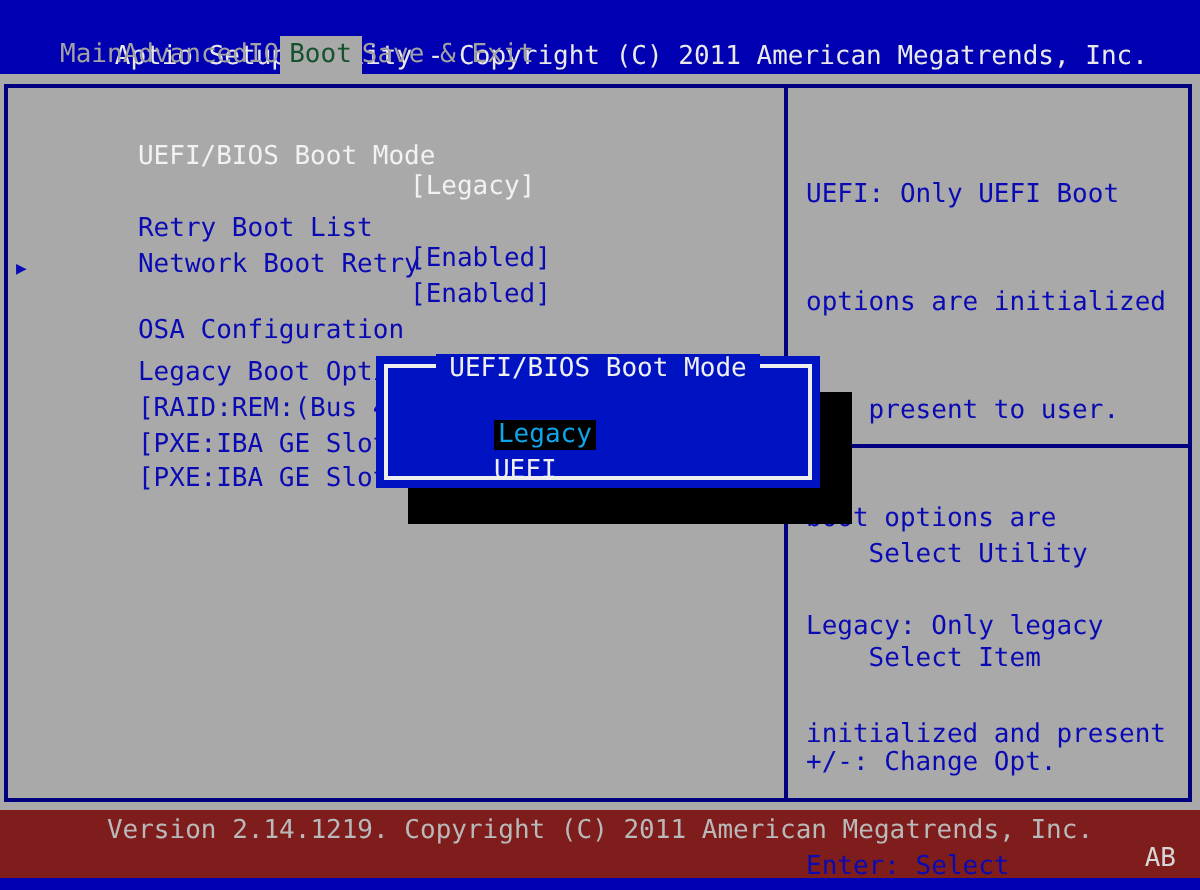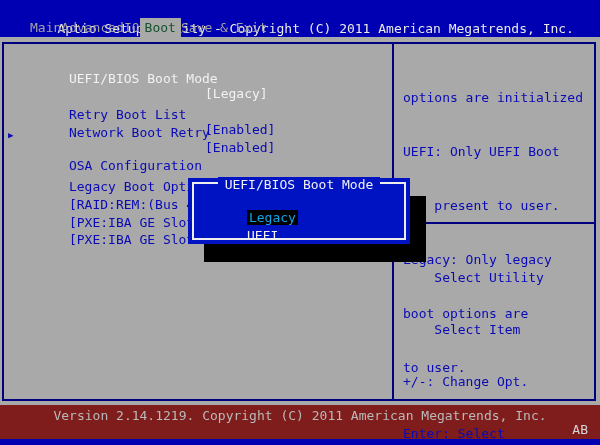--- a/index.html
+++ b/index.html
@@ -117,25 +117,26 @@
       <span>[RAID:REM:(Bus 40 Dev</span>
     </div>
     <div class="row" style="top:163px; left:22px;">
       <span>[PXE:IBA GE Slot 2000</span>
     </div>
     <div class="row" style="top:180px; left:22px;">
       <span>[PXE:IBA GE Slot 2001</span>
     </div>
 
     <div class="help">
+      <div>UEFI: Only UEFI Boot</div>
       <div>options are initialized</div>
-      <div>UEFI: Only UEFI Boot</div>
       <div>and present to user.</div>
+      <div>boot options are</div>
       <div>Legacy: Only legacy</div>
-      <div>boot options are</div>
+      <div>initialized and present</div>
       <div>to user.</div>
     </div>
 
     <div class="legend">
       <div>    Select Utility</div>
       <div>    Select Item</div>
       <div>+/-: Change Opt.</div>
       <div>Enter: Select</div>
       
       

